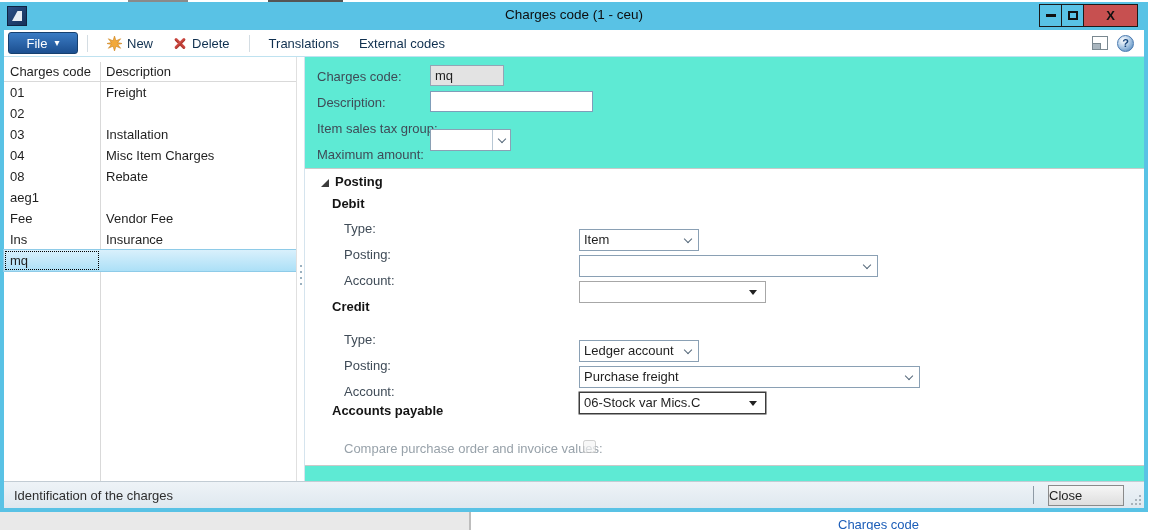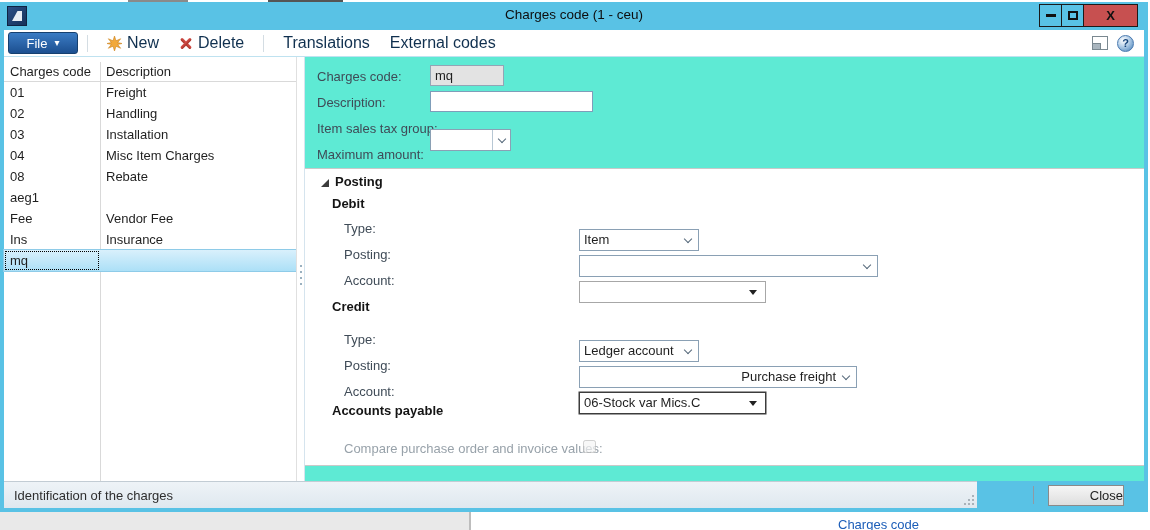--- a/index.html
+++ b/index.html
@@ -23,21 +23,21 @@
   .win-btn:last-child { border-right:none; }
   .btn-min { width:22px; } .btn-max { width:22px; } .btn-close { width:53px; background:#c75050; font-weight:bold; font-size:13px; color:#111; }
   .glyph-min { width:10px; height:3px; background:#111; }
   .glyph-max { width:10px; height:9px; border:2px solid #111; background:transparent; }
 
   
   .menubar { position:absolute; left:4px; top:28px; width:1140px; height:27px; background:#ffffff; border-bottom:1px solid #bfe2f0; display:flex; align-items:center;text-align:center; }
   .file-btn { margin-left:4px; width:70px; height:22px; border-radius:3px; background:linear-gradient(#3b7cc4,#1c4f90); border:1px solid #16406f; color:#ffffff; display:flex; align-items:center; justify-content:center; gap:7px; font-size:13px; }
   .file-caret { font-size:10px; line-height:10px; }
   .menu-divider { width:1px; height:17px; background:#d4dde3; margin:0 9px; }
-  .menu-item { display:flex; align-items:center; gap:5px; padding:0 10px; height:22px; color:#10304f; font-size:16px; }
+  .menu-item { display:flex; align-items:center; gap:5px; padding:0 10px; height:22px; color:#10304f; font-size:13px; }
   .icon-star { width:15px; height:15px; display:block; }
   .icon-delx { position:relative; width:14px; height:14px; }
   .icon-delx::before, .icon-delx::after { content:""; position:absolute; left:0; top:6px; width:14px; height:3px; border-radius:2px; background:linear-gradient(#d9534f,#a93226); }
   .icon-delx::before { transform:rotate(45deg); }
   .icon-delx::after { transform:rotate(-45deg); }
   .menubar-right { margin-left:auto; display:flex; align-items:center; gap:9px; margin-right:10px; }
   .icon-layout { position:relative; width:16px; height:14px; border:1px solid #7a8890; background:#ffffff; }
   .icon-layout .pane { position:absolute; left:0; bottom:0; width:8px; height:6px; background:#aab6bf; border-top:1px solid #7a8890; border-right:1px solid #7a8890; }
   .icon-help { width:17px; height:17px; border-radius:50%; border:1px solid #4a7ab0; background:radial-gradient(circle at 35% 30%, #ffffff, #b9d2ea 40%, #6d9cc9 78%, #3a6ea5); color:#17457c; font-weight:bold; font-size:11px; display:flex; align-items:center; justify-content:center; }
 
@@ -81,24 +81,24 @@
 
   .posting-panel { position:absolute; left:0; top:111px; width:839px; height:298px; background:#ffffff; border-top:1px solid #c9c9c9; border-bottom:1px solid #c9c9c9; }
   .expander { position:absolute; left:16px; top:10px; width:0; height:0; border-bottom:8px solid #3c3c3c; border-left:8px solid transparent; }
   .sec-title { position:absolute; font-weight:bold; color:#141414; font-size:13px; }
   .sub-title { position:absolute; font-weight:bold; color:#141414; font-size:13px; }
   .plabel { position:absolute; left:39px; color:#3f4b57; font-size:13px; }
   .cmp-label { position:absolute; left:39px; color:#98a2aa; font-size:13px; }
   .cmp-check { position:absolute; left:278px; width:13px; height:13px; accent-color:#cccccc; }
 
   
-  .statusbar { position:absolute; left:4px; top:479px; width:973px; height:27px; background:linear-gradient(#eef3f7,#dfe8ef); border-top:1px solid #c2ccd4; }
+  .statusbar { position:absolute; left:4px; top:479px; width:1140px; height:27px; background:linear-gradient(#eef3f7,#dfe8ef); border-top:1px solid #c2ccd4; }
   .status-text { position:absolute; left:10px; top:6px; color:#2e2e2e; }
   .status-sep { position:absolute; left:1029px; top:4px; width:1px; height:18px; background:#8e9aa5; }
-  .close-btn { position:absolute; left:1044px; top:3px; width:76px; height:21px; background:linear-gradient(#f6f6f6,#dedede); border:1px solid #8a8a8a; font-family:"Liberation Sans",sans-serif; font-size:13px; color:#1f1f1f; text-align:right; line-height:19px; }
+  .close-btn { position:absolute; left:1044px; top:3px; width:76px; height:21px; background:linear-gradient(#f6f6f6,#dedede); border:1px solid #8a8a8a; font-family:"Liberation Sans",sans-serif; font-size:13px; color:#1f1f1f; text-align:left; line-height:19px; }
   .resize-grip { position:absolute; right:3px; bottom:3px; width:10px; height:10px; }
   .resize-grip i { position:absolute; width:2px; height:2px; background:#a8b2ba; }
   .resize-grip i:nth-child(1){ right:0; bottom:0; } .resize-grip i:nth-child(2){ right:4px; bottom:0; }
   .resize-grip i:nth-child(3){ right:8px; bottom:0; } .resize-grip i:nth-child(4){ right:0; bottom:4px; }
   .resize-grip i:nth-child(5){ right:4px; bottom:4px; } .resize-grip i:nth-child(6){ right:0; bottom:8px; }
 </style>
 </head>
 <body>
 
 <div class="bg-top-frag" style="left:128px; top:0; width:60px; height:2px;"></div>
@@ -169,21 +169,20 @@
         <span class="th-desc">Description</span>
       </div>
       <div class="tbody">
   <div class="trow">
     <div class="cell c-code">01</div>
     <div class="cell c-desc">Freight</div>
   </div>
 
   <div class="trow">
     <div class="cell c-code">02</div>
-    <div class="cell c-desc">Handling</div>
   </div>
 
   <div class="trow">
     <div class="cell c-code">03</div>
     <div class="cell c-desc">Installation</div>
   </div>
 
   <div class="trow">
     <div class="cell c-code">04</div>
     <div class="cell c-desc">Misc Item Charges</div>
@@ -269,21 +268,21 @@
 
         <span class="sub-title" style="left:27px; top:130px;">Credit</span>
 
         <span class="plabel" style="top:163px;">Type:</span>
         <div class="combo" style="left:274px; top:159px; width:120px;">
           <span class="ctext">Ledger account</span>
           <span class="chev"></span>
         </div>
 
         <span class="plabel" style="top:189px;">Posting:</span>
-        <div class="combo" style="left:274px; top:185px; width:278px;text-align:right;">
+        <div class="combo" style="left:274px; top:185px; width:341px;">
           <span class="ctext">Purchase freight</span>
           <span class="chev"></span>
         </div>
 
         <span class="plabel" style="top:215px;">Account:</span>
         <div class="combo lookup focused" style="left:274px; top:211px; width:187px;">
           <span class="ctext">06-Stock var Mics.C</span>
           <span class="tri-down"></span>
         </div>
 

